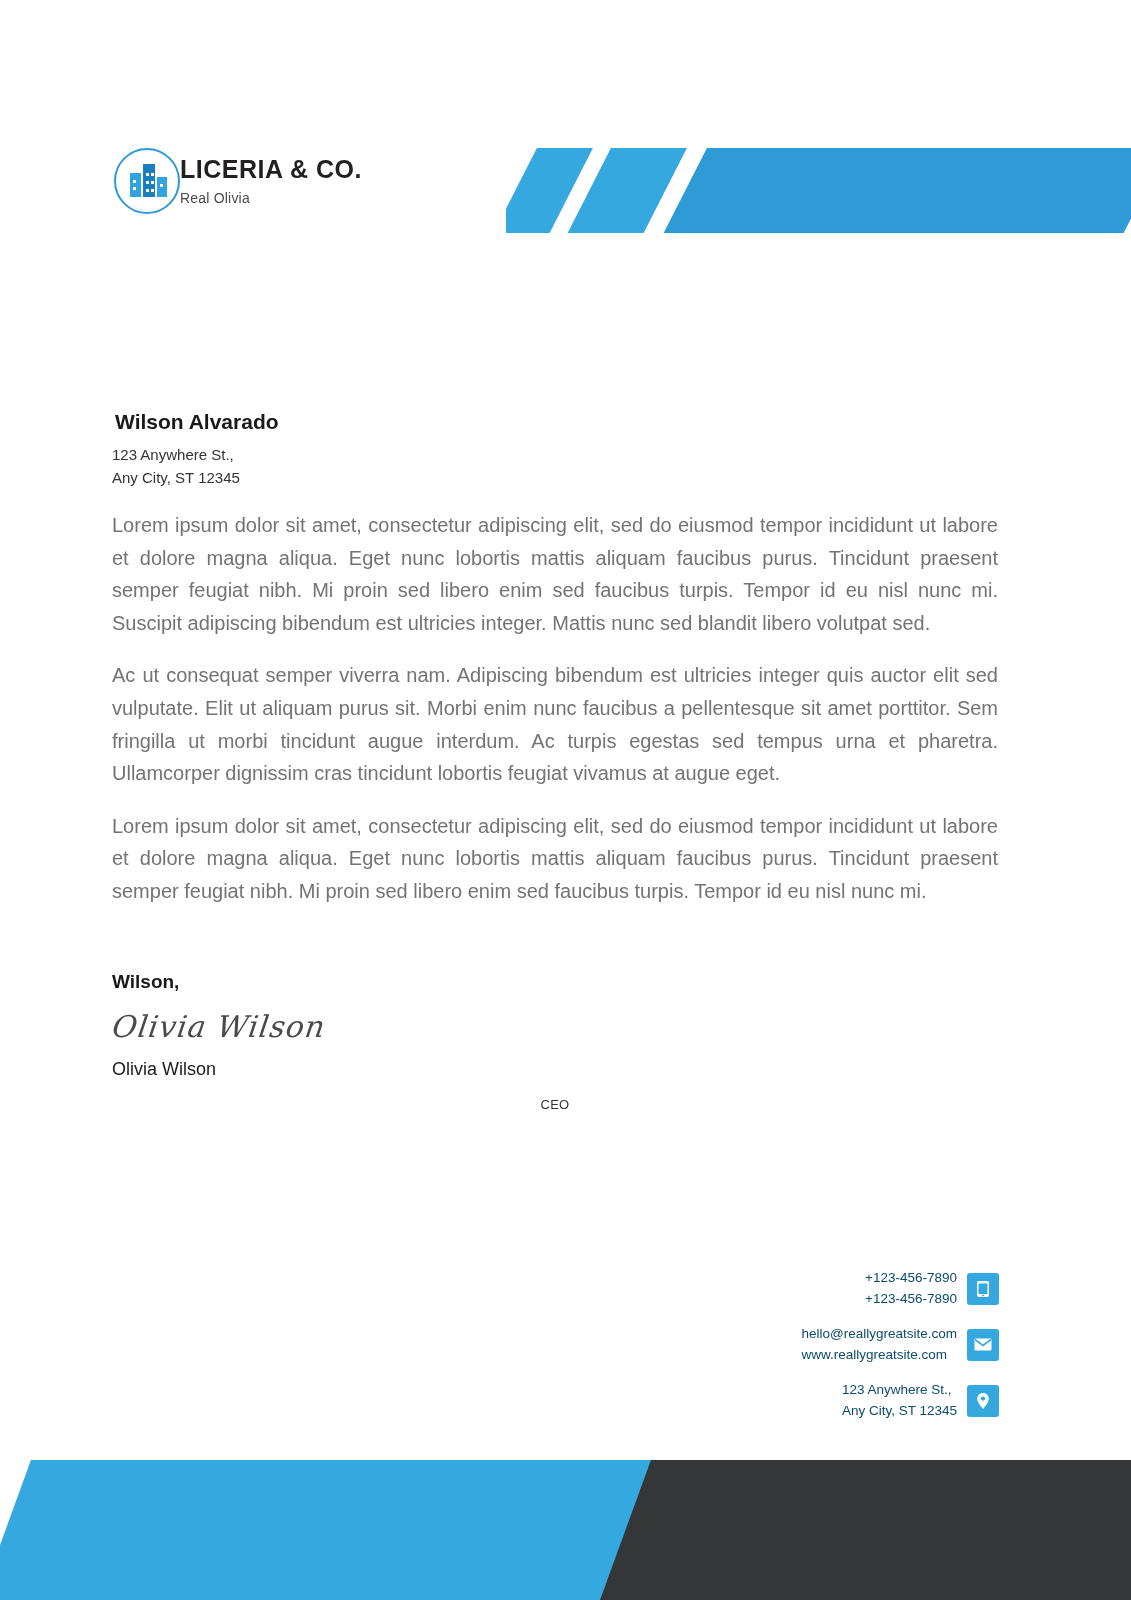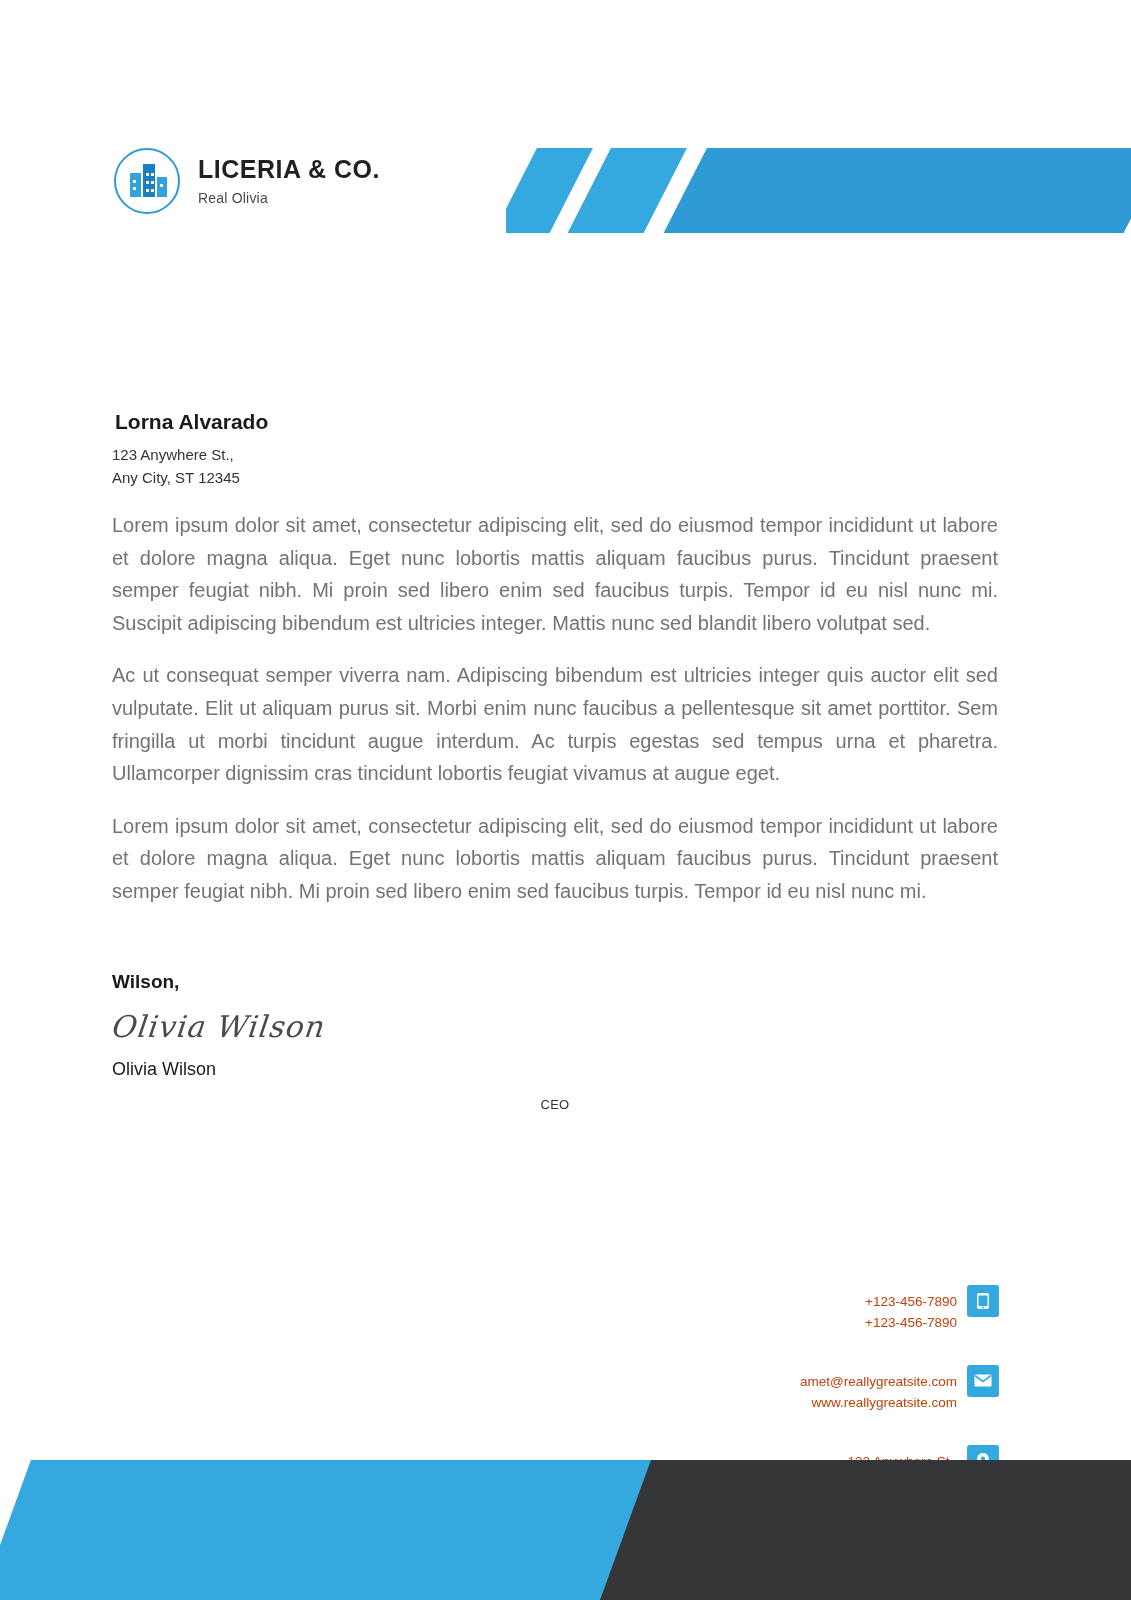--- a/index.html
+++ b/index.html
@@ -24,21 +24,20 @@
     left: 0;
     width: 1131px;
     height: 260px;
   }
   .brand {
     position: absolute;
     left: 114px;
     top: 148px;
     display: flex;
     align-items: center;
-    gap: 18px;
   }
   .logo-mark {
     width: 66px;
     height: 66px;
     border-radius: 50%;
     border: 2px solid #2e9ad6;
     position: relative;
     flex: 0 0 auto;
     background: #ffffff;
   }
@@ -161,25 +160,24 @@
     width: 320px;
   }
   .contact-row {
     display: flex;
     align-items: center;
     justify-content: flex-end;
     gap: 10px;
     margin-bottom: 14px;
   }
   .contact-lines {
-    text-align: right;
+    text-align: left;
     font-size: 13.5px;
     line-height: 1.55;
-    color: #c2410c;
-    margin-top: 24px;
+    color: #0c4a6e;
   }
   .contact-icon {
     width: 32px;
     height: 32px;
     background: #35a8e0;
     border-radius: 3px;
     flex: 0 0 auto;
     display: flex;
     align-items: center;
     justify-content: center;
@@ -243,21 +241,21 @@
 
   <div class="header-stripes">
     <div class="stripe s1"></div>
     <div class="stripe s2"></div>
     <div class="stripe s3"></div>
   </div>
 </div>
 
 <div class="letter">
 
-  <div class="to-name">Lorna Alvarado</div>
+  <div class="to-name">Wilson Alvarado</div>
   <div class="to-addr">
     <div>123 Anywhere St.,</div>
     <div>Any City, ST 12345</div>
   </div>
 
 
   <p class="para">Lorem ipsum dolor sit amet, consectetur adipiscing elit, sed do eiusmod tempor incididunt ut labore et dolore magna aliqua. Eget nunc lobortis mattis aliquam faucibus purus. Tincidunt praesent semper feugiat nibh. Mi proin sed libero enim sed faucibus turpis. Tempor id eu nisl nunc mi. Suscipit adipiscing bibendum est ultricies integer. Mattis nunc sed blandit libero volutpat sed.</p>
   <p class="para">Ac ut consequat semper viverra nam. Adipiscing bibendum est ultricies integer quis auctor elit sed vulputate. Elit ut aliquam purus sit. Morbi enim nunc faucibus a pellentesque sit amet porttitor. Sem fringilla ut morbi tincidunt augue interdum. Ac turpis egestas sed tempus urna et pharetra. Ullamcorper dignissim cras tincidunt lobortis feugiat vivamus at augue eget.</p>
   <p class="para">Lorem ipsum dolor sit amet, consectetur adipiscing elit, sed do eiusmod tempor incididunt ut labore et dolore magna aliqua. Eget nunc lobortis mattis aliquam faucibus purus. Tincidunt praesent semper feugiat nibh. Mi proin sed libero enim sed faucibus turpis. Tempor id eu nisl nunc mi.</p>
 
@@ -278,21 +276,21 @@
       <svg width="14" height="18" viewBox="0 0 14 18" aria-hidden="true">
         <rect x="1" y="1" width="12" height="16" rx="2" fill="#ffffff"></rect>
         <rect x="2.5" y="3.5" width="9" height="10.5" fill="#35a8e0"></rect>
         <circle cx="7" cy="15.4" r="1" fill="#35a8e0"></circle>
       </svg>
     </div>
   </div>
 
   <div class="contact-row">
     <div class="contact-lines">
-      <div>amet@reallygreatsite.com</div>
+      <div>hello@reallygreatsite.com</div>
       <div>www.reallygreatsite.com</div>
     </div>
     <div class="contact-icon">
       <svg width="18" height="13" viewBox="0 0 18 13" aria-hidden="true">
         <rect x="0.5" y="0.5" width="17" height="12" rx="1" fill="#ffffff"></rect>
         <path d="M1 1.5 L9 7.5 L17 1.5" fill="none" stroke="#35a8e0" stroke-width="1.6"></path>
       </svg>
     </div>
   </div>
 

